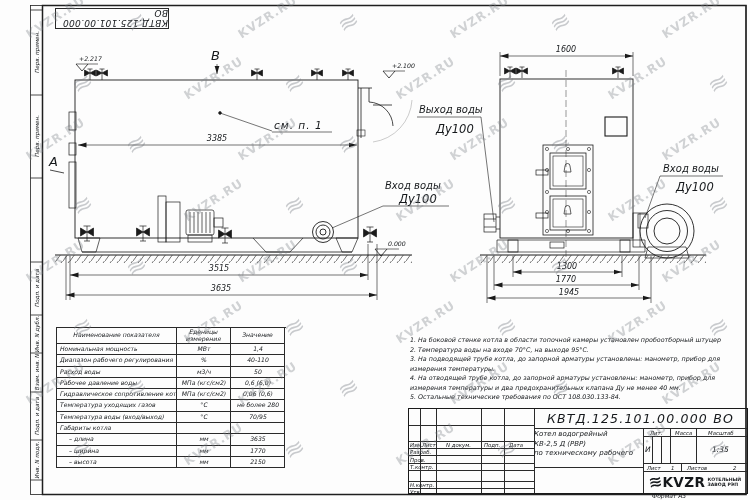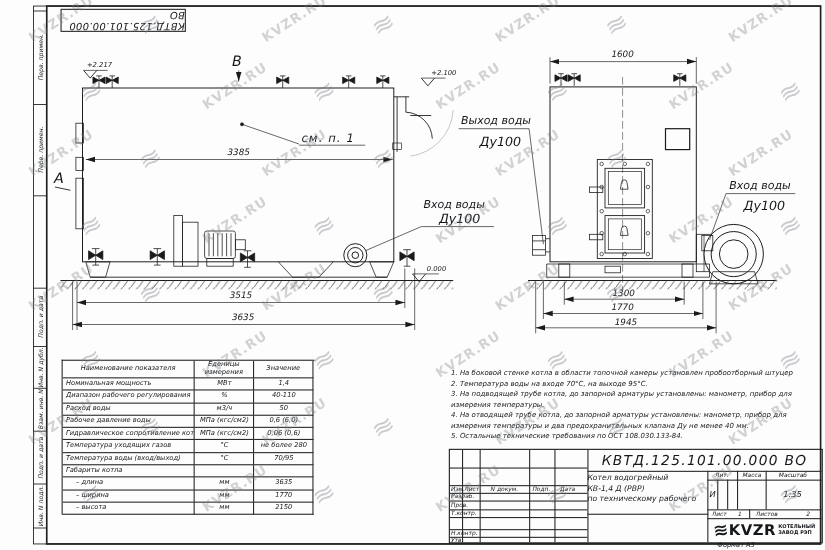--- a/index.html
+++ b/index.html
@@ -417,21 +417,21 @@
     <div class="lab" style="left:100px;top:33px;">Дата</div>
 
     <div class="lab" style="left:1px;top:40px;">Разраб.</div>
     <div class="lab" style="left:1px;top:47.5px;">Пров.</div>
     <div class="lab" style="left:1px;top:55px;">Т.контр.</div>
     <div class="lab" style="left:1px;top:72.5px;">Н.контр.</div>
     <div class="lab" style="left:1px;top:79.5px;">Утв.</div>
 
     <div class="ttl">
       <div>Котел водогрейный</div>
-      <div>КВ-1,4  Д (РВР)</div>
+      <div>КВ-2,5  Д (РВР)</div>
       <div>по техническому рабочего</div>
     </div>
 
     <div class="lab" style="left:241px;top:20.5px;">Лит.</div>
     <div class="lab" style="left:266px;top:20.5px;">Масса</div>
     <div class="lab" style="left:299px;top:20.5px;">Масштаб</div>
     <div class="lab" style="left:236px;top:36px;font-size:7.5px;">И</div>
     <div class="lab" style="left:303px;top:36px;font-size:7.5px;">1:35</div>
     <div class="lab" style="left:238px;top:55.5px;">Лист</div>
     <div class="lab" style="left:262px;top:55.5px;">1</div>

